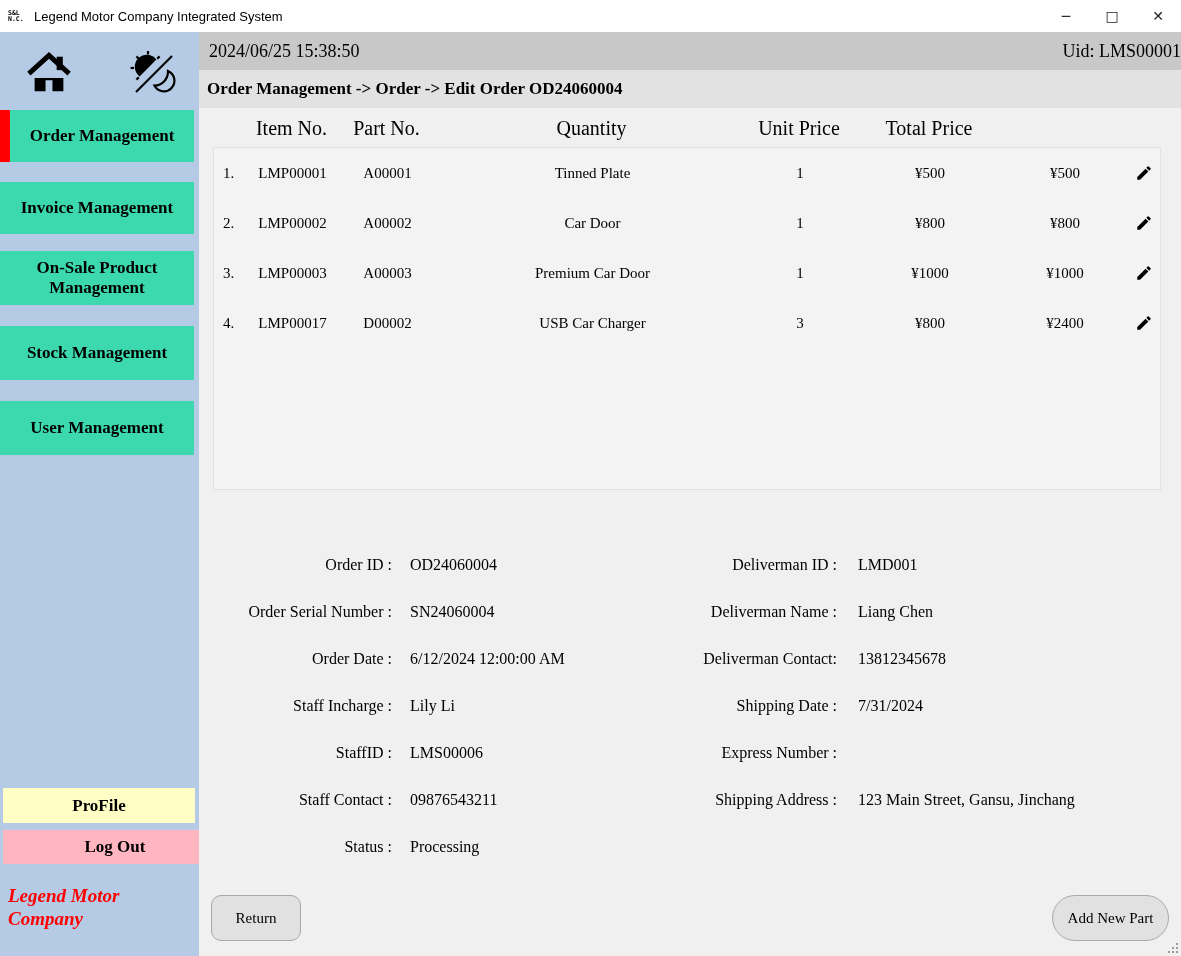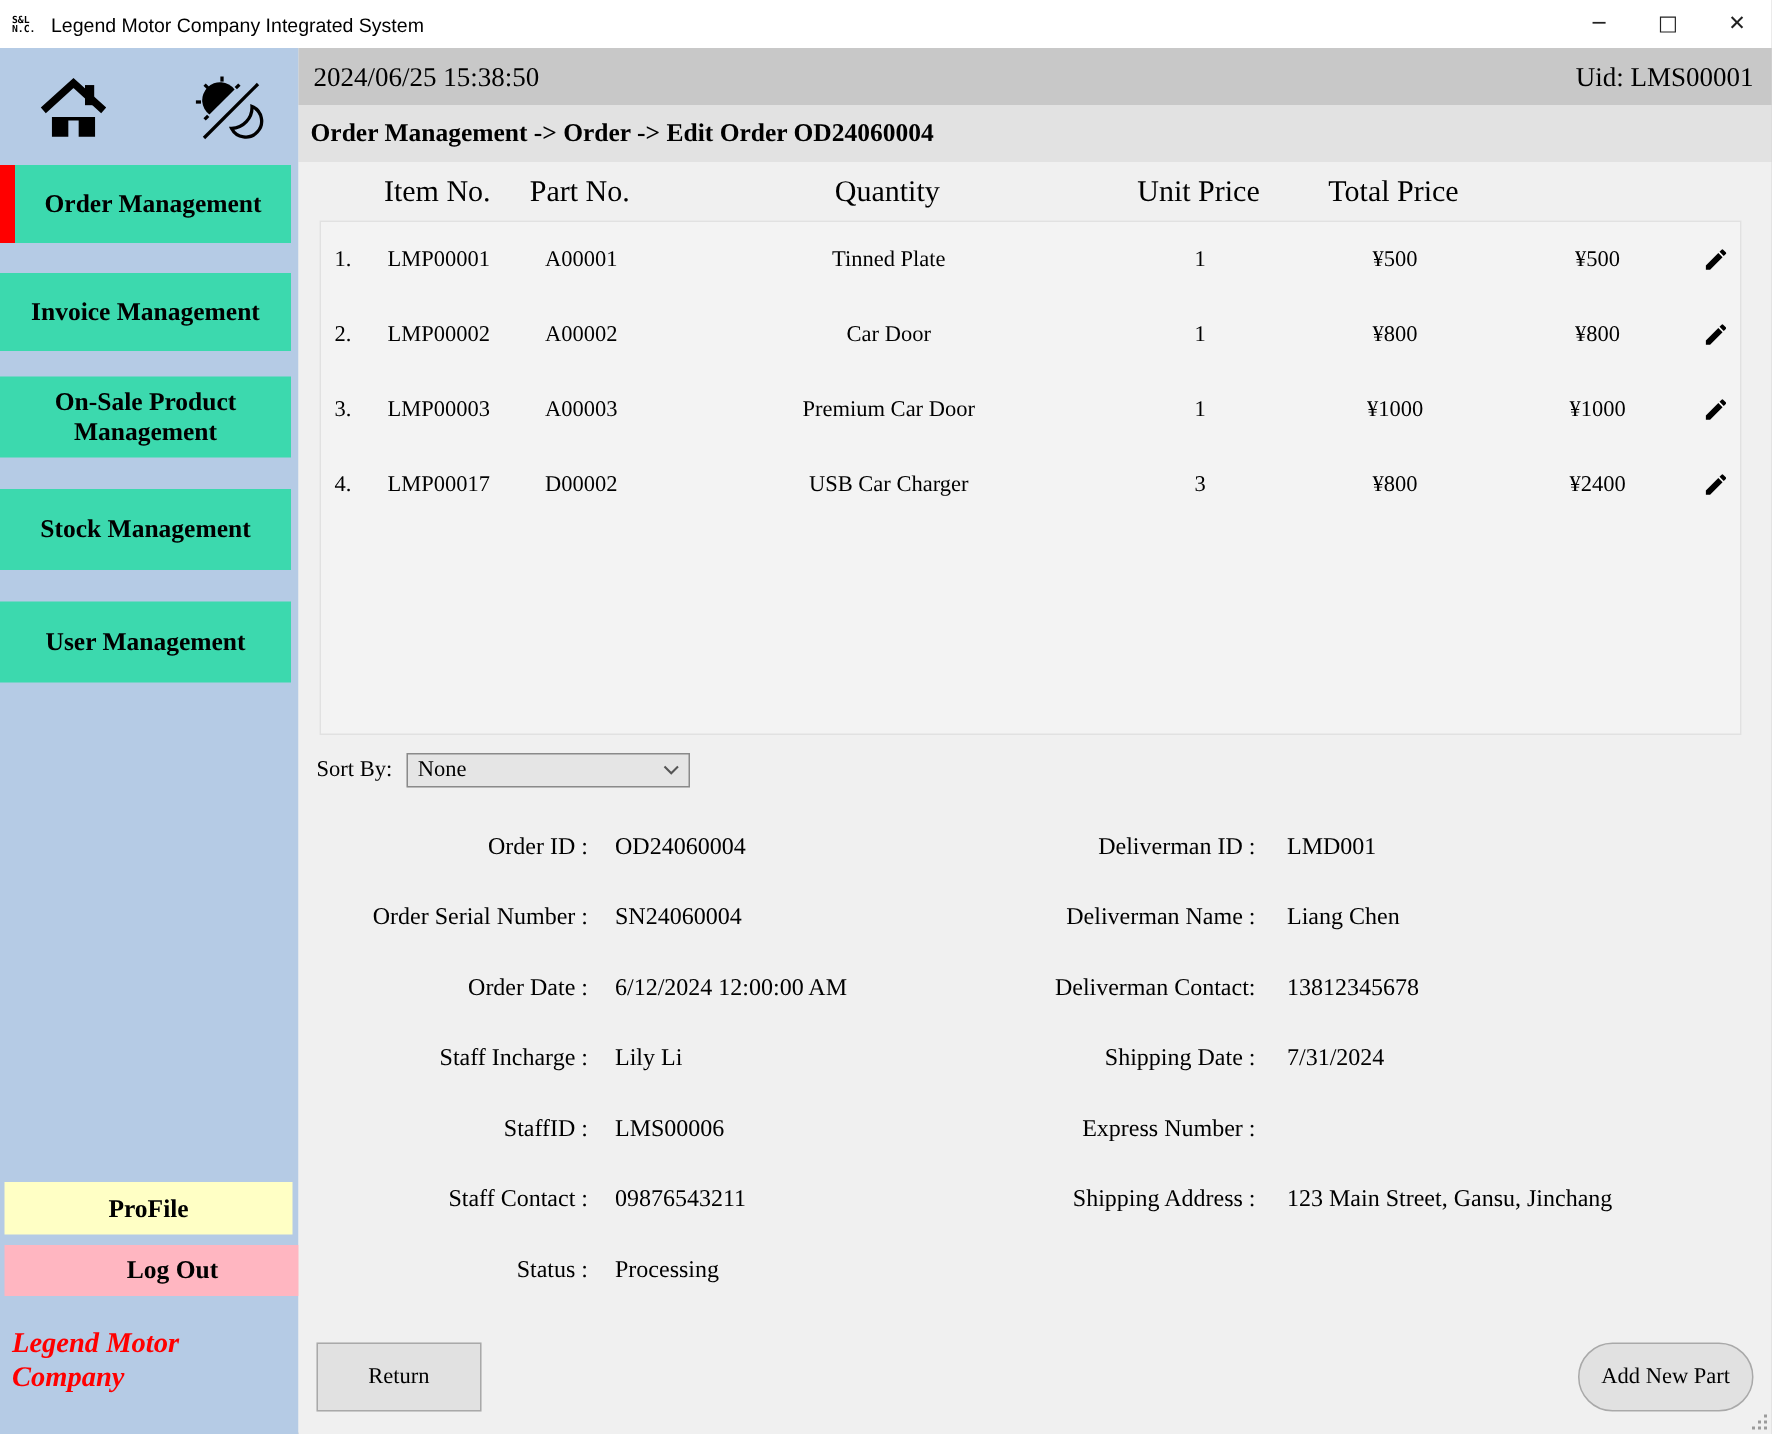--- a/index.html
+++ b/index.html
@@ -40,21 +40,21 @@
     display:flex;align-items:center;justify-content:center;font-weight:bold;font-size:17px;cursor:pointer;}
   .logout-btn{position:absolute;left:3px;top:798px;width:224px;height:34px;background:var(--logout-pink);
     display:flex;align-items:center;justify-content:center;font-weight:bold;font-size:17px;cursor:pointer;}
   .brand{position:absolute;left:8px;top:852px;width:150px;color:var(--brand-red);
     font-weight:bold;font-style:italic;font-size:19px;line-height:23px;font-family:Liberation Serif, serif;}
   
   .main{position:absolute;left:199px;top:32px;width:982px;height:924px;}
   .datebar{position:absolute;left:0;top:0;width:982px;height:38px;background:var(--topbar-gray);
     display:flex;align-items:center;font-size:18px;}
   .datebar .dt{margin-left:10px;}
-  .datebar .uid{margin-left:auto;margin-right:12px;text-align:right;}
+  .datebar .uid{margin-left:auto;text-align:right;}
   .breadcrumb{position:absolute;left:0;top:38px;width:982px;height:38px;background:var(--breadcrumb-gray);
     display:flex;align-items:center;font-size:17px;}
   .breadcrumb span{margin-left:8px;font-weight:bold;}
   .content{position:absolute;left:0;top:76px;width:982px;height:848px;background:#f0f0f0;}
   
   .tbl-grid{display:grid;grid-template-columns:36px 85px 105px 305px 110px 150px 120px 37px;}
   .tbl-header{position:absolute;left:14px;top:9px;width:948px;height:24px;font-size:20px;}
   .tbl-header div{text-align:center;}
   .tbl-body{position:absolute;left:14px;top:39px;width:948px;height:343px;background:#f3f3f3;
     border:1px solid #e1e1e1;box-sizing:border-box;}
@@ -74,21 +74,21 @@
   .details-right{left:441px;}
   .d-row{display:flex;align-items:center;height:47px;font-size:16px;}
   .details-left .d-label{width:182px;text-align:right;}
   .details-left .d-value{margin-left:18px;}
   .details-right .d-label{width:197px;text-align:right;}
   .details-right .d-value{margin-left:21px;}
   
   .btn{position:absolute;top:787px;height:46px;background:#e1e1e1;border:1px solid #a9a9a9;
     display:flex;align-items:center;justify-content:center;font-size:15px;
     font-family:"Liberation Serif","DejaVu Serif",serif;cursor:pointer;box-sizing:border-box;}
-  .return-btn{left:12px;width:110px;}
+  .return-btn{left:12px;width:90px;border-radius:10px;}
   .add-btn{left:853px;width:117px;border-radius:23px;}
   .resize-grip{position:absolute;right:3px;bottom:3px;width:12px;height:12px;}
   .resize-grip i{position:absolute;width:2px;height:2px;background:#9b9b9b;}
 </style>
 </head>
 <body>
 
 <div class="window">
 
   <div class="titlebar">
@@ -221,31 +221,20 @@
           <div>¥2400</div>
           <div class="cell-action">
             <svg width="18" height="18" viewBox="0 0 24 24">
                 <path fill="#000" d="M3 17.25V21h3.75L17.81 9.94l-3.75-3.75L3 17.25zM20.71 7.04a.996.996 0 0 0 0-1.41l-2.34-2.34a.996.996 0 0 0-1.41 0l-1.83 1.83 3.75 3.75 1.83-1.83z"></path>
               </svg>
           </div>
         </div>
 
       </div>
 
-      <div class="sort-row">
-        <span class="sort-label">Sort By:</span>
-        <div class="sort-select">
-          <span>None</span>
-          <span class="chev">
-            <svg width="11" height="7" viewBox="0 0 11 7">
-                <path d="M1 1 L5.5 5.5 L10 1" stroke="#555" stroke-width="1.4" fill="none"></path>
-              </svg>
-          </span>
-        </div>
-      </div>
 
       <div class="details-col details-left">
         <div class="d-row">
           <span class="d-label">Order ID :</span>
           <span class="d-value">OD24060004</span>
         </div>
         <div class="d-row">
           <span class="d-label">Order Serial Number :</span>
           <span class="d-value">SN24060004</span>
         </div>

